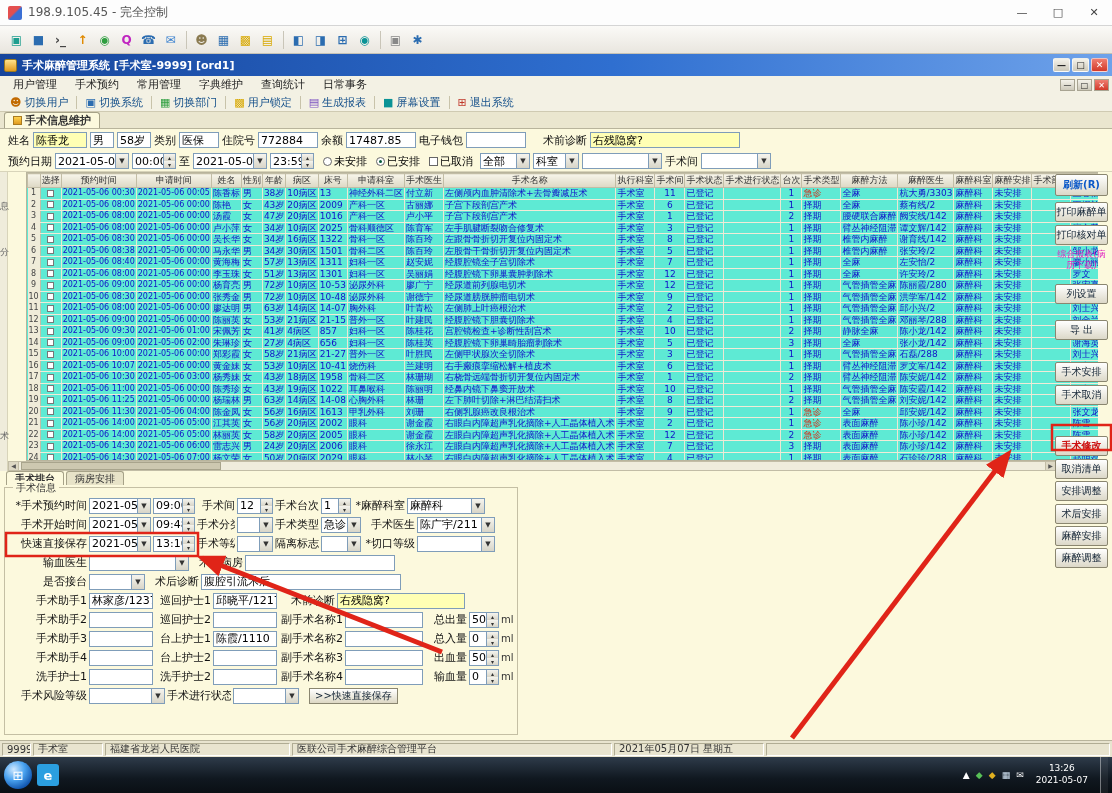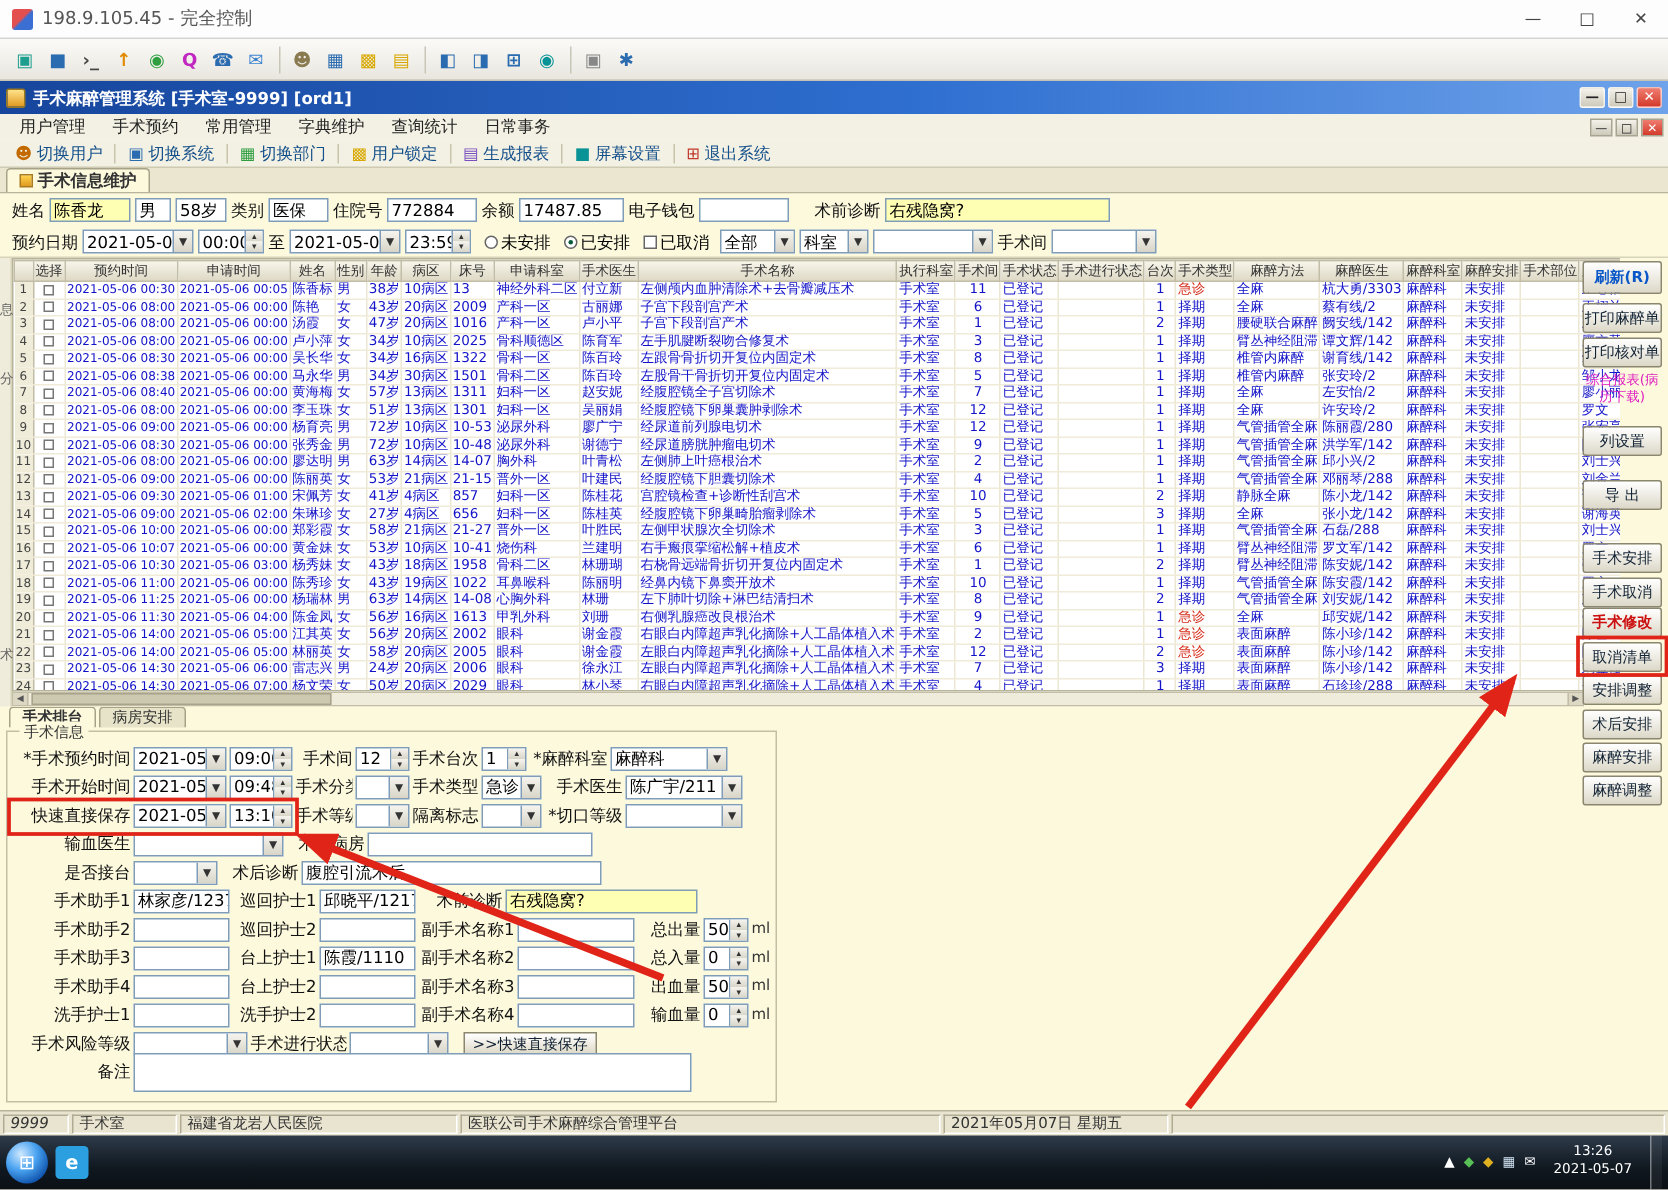--- a/index.html
+++ b/index.html
@@ -47,21 +47,21 @@
 .ud i{width:11px;height:7px;font-size:6px;line-height:7px;text-align:center;background:linear-gradient(#f5f4ee,#d8d5c8);font-style:normal;color:#333}
 .w24{width:24px}.w34{width:34px}.w40{width:40px}.w44{width:44px}.w46{width:46px}.w50{width:50px}.w54{width:54px}.w60{width:60px}.w70{width:70px}.w74{width:74px}.w80{width:80px}.w150{width:150px}
 .radio{display:inline-flex;align-items:center;gap:2px;margin-left:6px}
 .rdot{width:9px;height:9px;border:1px solid #666;border-radius:50%;background:#fff;display:inline-block;position:relative}
 .radio.sel .rdot:after{content:"";position:absolute;left:2px;top:2px;width:3px;height:3px;border-radius:50%;background:#065a3a}
 .chk{display:inline-flex;align-items:center;gap:2px;margin-left:6px;margin-right:4px}
 .cbox{width:9px;height:9px;border:1px solid #666;background:#fff;display:inline-block}
 em{font-style:normal}
 
 .tarea{height:289px;position:relative;flex:none;background:#fcf9dd}
-.twrap{position:absolute;left:8px;top:0;width:1072px;height:289px;overflow:hidden;border:1px solid #b8b49c;border-right:none;background:#ffffff}
+.twrap{position:absolute;left:26px;top:0;width:1072px;height:289px;overflow:hidden;border:1px solid #b8b49c;border-right:none;background:#5eead4}
 #grid{border-collapse:collapse;table-layout:fixed}
 #grid th{height:12px;background:linear-gradient(#f7f5ea,#ddd8c4);border:1px solid #c2bda6;font-weight:normal;font-size:9px;color:#333;white-space:nowrap;overflow:hidden;padding:0 1px}
 #grid td{height:10.5px;line-height:10.5px;border-right:1px solid #ece7d2;border-bottom:1px solid #f0ebd7;color:#1212c8;white-space:nowrap;overflow:hidden;padding:0 1px;font-size:9px}
 #grid td.seq{background:#efecd9;color:#444;text-align:center;font-size:8px;border-right:1px solid #c2bda6}
 #grid td.sm{font-size:8px}
 #grid td.ctr{text-align:center}
 #grid td.red{color:#d42814}
 .chkcell div{width:7px;height:7px;border:1px solid #777;background:#fff;margin:0 auto}
 .hscroll{height:10px;margin-left:8px;width:1048px;background:#efecdc;border:1px solid #c2bda6;display:flex;align-items:stretch;flex:none}
 .harrow{width:10px;background:#ddd8c4;font-size:6px;line-height:8px;text-align:center;color:#555;border-right:1px solid #c2bda6}
@@ -1281,48 +1281,44 @@
                 <span class="v"></span>
                 <span class="dd">▼</span>
               </span>
               <span class="flb" style="width: 64px;">手术进行状态</span>
               <span class="tbx" style="width: 66px;">
                 <span class="v"></span>
                 <span class="dd">▼</span>
               </span>
               <span class="qsave">&gt;&gt;快速直接保存</span>
             </div>
-            <div class="fline">
-              <span class="flb" style="width: 80px;">备注</span>
-              <textarea class="ta" style=""></textarea>
-            </div>
           </div>
       </div>
     </div>
 
     <div class="statusbar" id="statusbar">
-        <span class="sseg" style="width: 44px; font-style: italic;">9999</span>
+        <span class="sseg" style="width: 29px;">9999</span>
         <span class="sseg" style="width: 70px;">手术室</span>
         <span class="sseg" style="width: 185px;">福建省龙岩人民医院</span>
         <span class="sseg" style="width: 320px;">医联公司手术麻醉综合管理平台</span>
         <span class="sseg" style="width: 150px;">2021年05月07日 星期五</span>
         <span class="sseg fill"></span>
       </div>
   </div>
 
   <div class="sbar" id="sbar">
       <div class="sbtn refresh" style="margin-top: 0px;">刷新(R)</div>
       <div class="sbtn normal" style="margin-top: 6px;">打印麻醉单</div>
       <div class="sbtn normal" style="margin-top: 3px;">打印核对单</div>
       <div class="snote" style="margin-top: 4px;">综合报表(病历下载)</div>
       <div class="sbtn normal" style="margin-top: 5px;">列设置</div>
       <div class="sbtn normal" style="margin-top: 16px;">导 出</div>
       <div class="sbtn normal" style="margin-top: 22px; font-family: Liberation Mono, monospace;">手术安排</div>
       <div class="sbtn normal" style="margin-top: 3px;">手术取消</div>
-      <div class="sbtn danger" style="">手术修改</div>
+      <div class="sbtn danger" style="margin-top: 31px;">手术修改</div>
       <div class="sbtn normal" style="margin-top: 3px;">取消清单</div>
       <div class="sbtn normal" style="margin-top: 2px;">安排调整</div>
       <div class="sbtn normal" style="margin-top: 3px;">术后安排</div>
       <div class="sbtn normal" style="margin-top: 2px;">麻醉安排</div>
       <div class="sbtn normal" style="margin-top: 2px;">麻醉调整</div>
     </div>
 
   <div class="lstrip"></div>
 
   <div class="taskbar">

